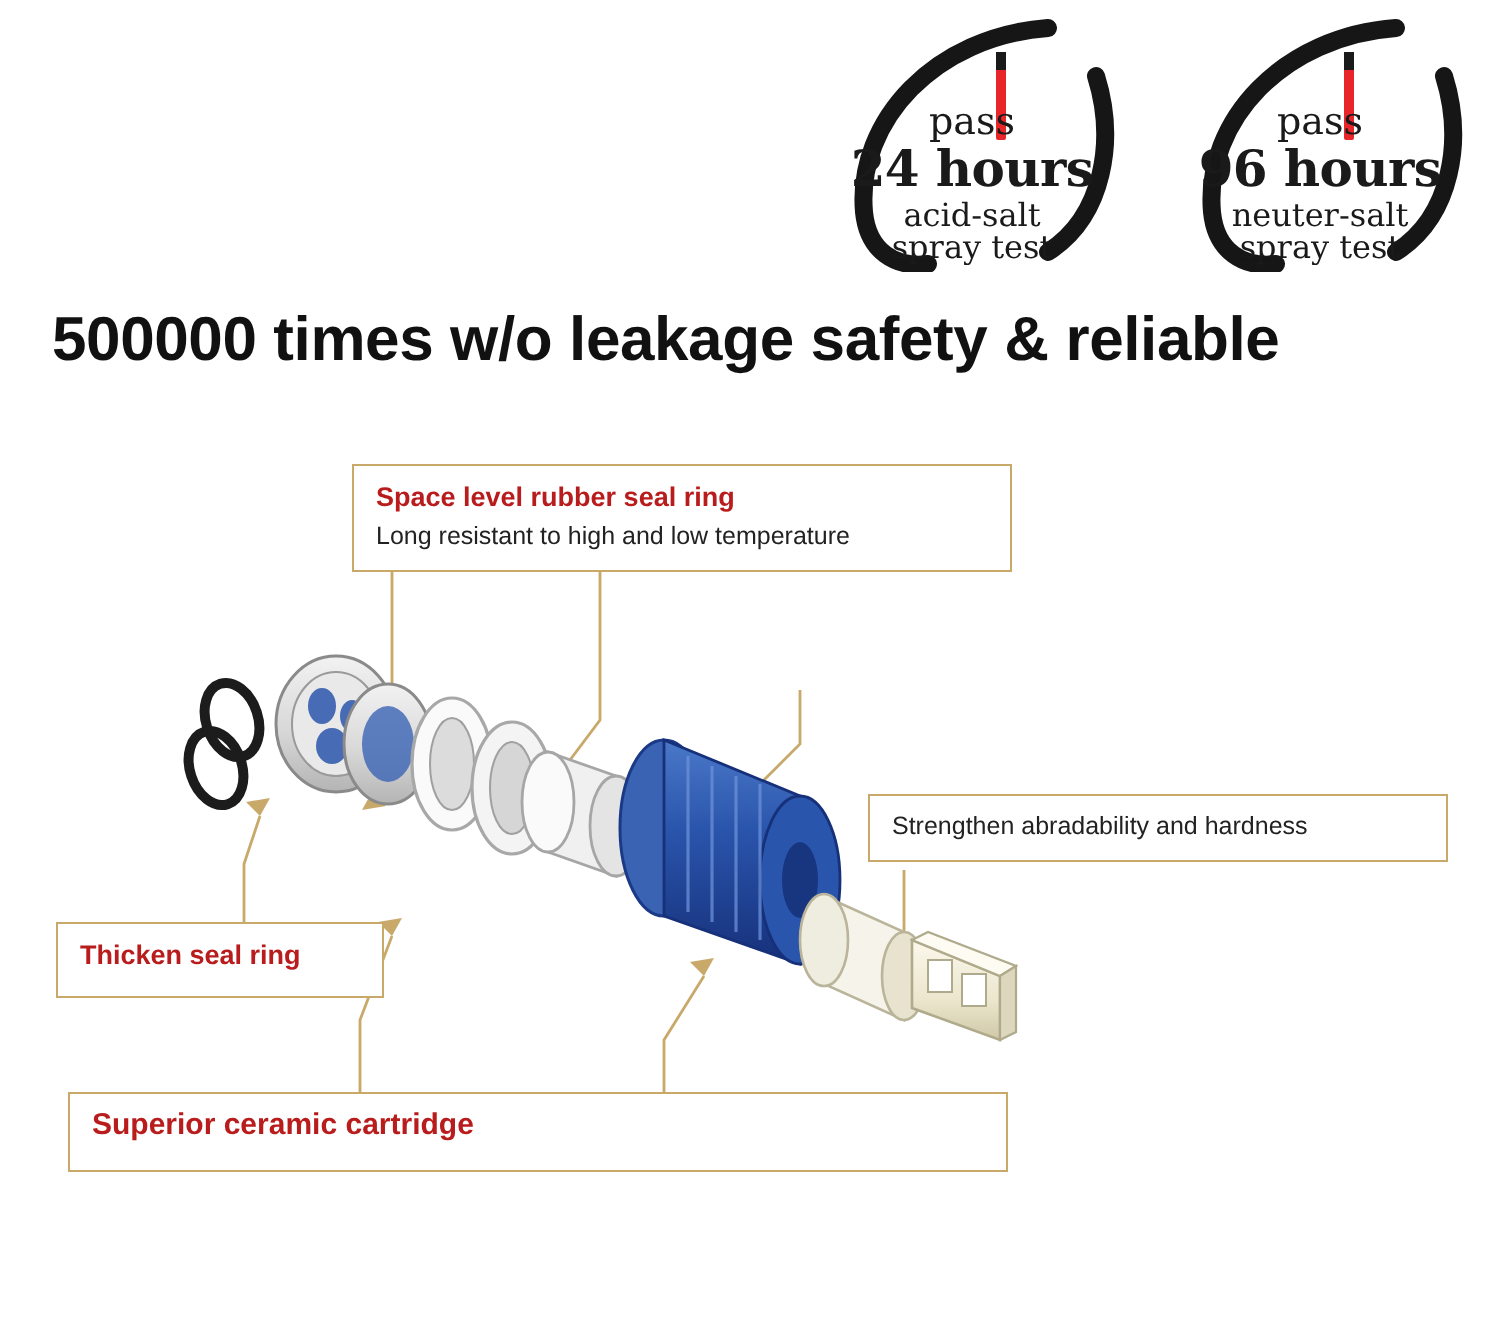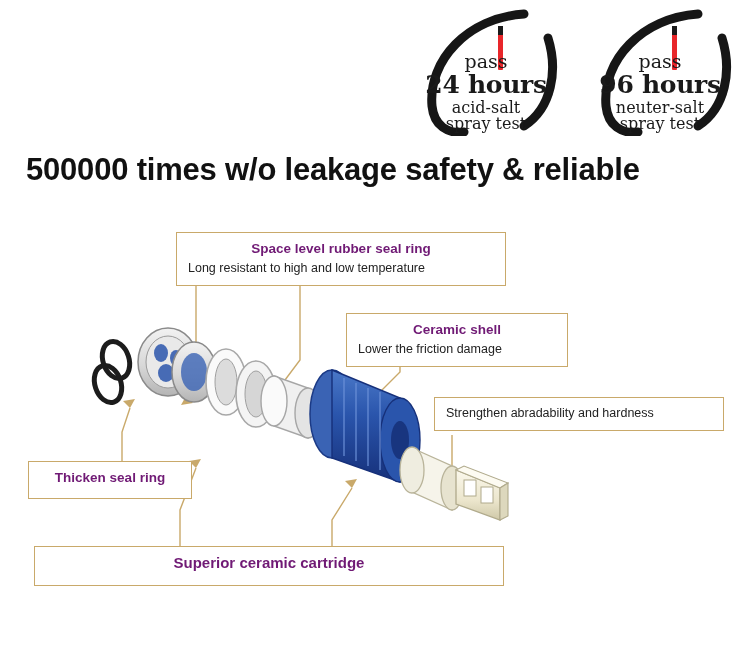--- a/index.html
+++ b/index.html
@@ -94,24 +94,23 @@
   .callout {
     position: absolute;
     border: 1px solid #c9a96a;
     background: #ffffff;
     padding: 7px 11px 9px 11px;
     box-sizing: border-box;
   }
   .callout .title {
     font-size: 13.5px;
     font-weight: bold;
-    color: #701a75;
+    color: #b91c1c;
     margin-bottom: 3px;
     line-height: 17px;
-    text-align: center;
   }
   .callout .desc {
     font-size: 12.5px;
     color: #222222;
     line-height: 16px;
   }
 
   #callout-seal-ring { left: 176px; top: 232px; width: 330px; }
   #callout-ceramic-shell { left: 346px; top: 313px; width: 222px; }
   #callout-colloid { left: 434px; top: 397px; width: 290px; }
@@ -270,24 +269,20 @@
       <rect x="404" y="160" width="12" height="16" fill="#ffffff" stroke="#b0aa8c" stroke-width="1"></rect>
       <rect x="421" y="167" width="12" height="16" fill="#ffffff" stroke="#b0aa8c" stroke-width="1"></rect>
     </g>
   </svg>
 
   <div class="callout" id="callout-seal-ring">
     <div class="title">Space level rubber seal ring</div>
     <div class="desc">Long resistant to high and low temperature</div>
   </div>
 
-  <div class="callout" id="callout-ceramic-shell">
-    <div class="title">Ceramic shell</div>
-    <div class="desc">Lower the friction damage</div>
-  </div>
 
   <div class="callout" id="callout-colloid">
     <div class="desc">Strengthen abradability and hardness</div>
   </div>
 
   <div class="callout" id="callout-thicken">
     <div class="title">Thicken seal ring</div>
   </div>
 
   <div class="callout" id="callout-cartridge">

